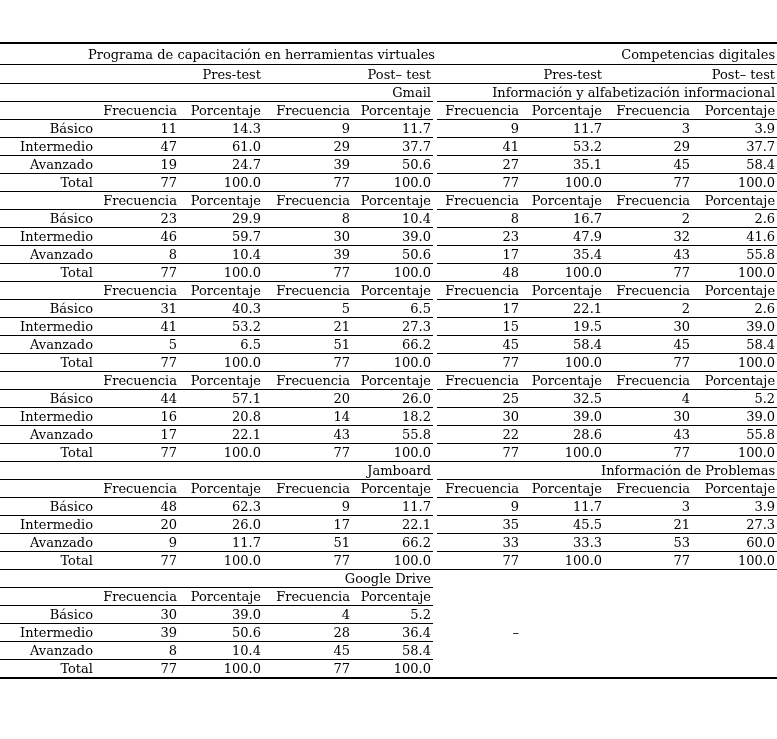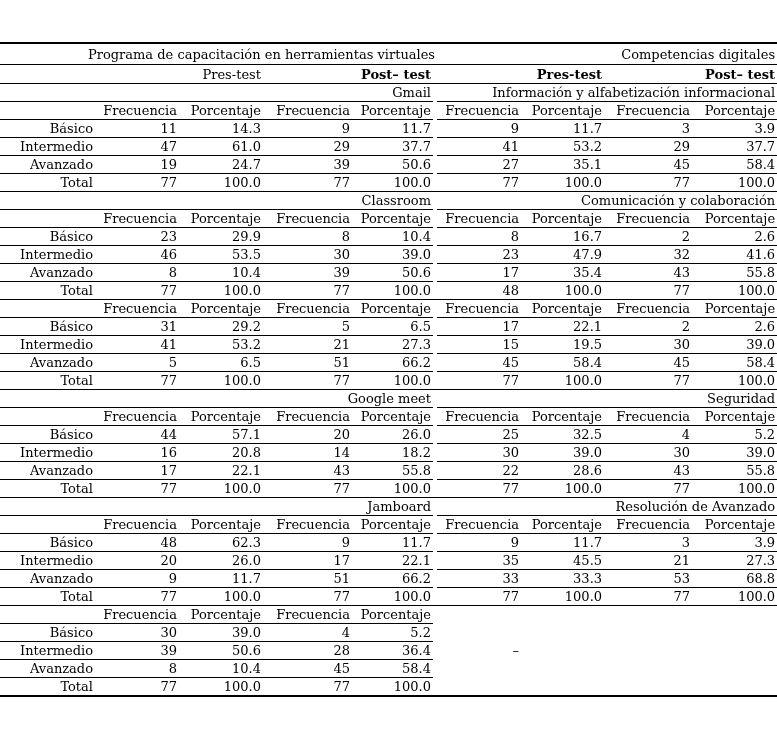--- a/index.html
+++ b/index.html
@@ -28,21 +28,21 @@
   td {
     height: 17px;
     padding: 0 2px;
     vertical-align: middle;
     line-height: 1;
     white-space: nowrap;
     overflow: hidden;
   }
   .title-row td   { height: 20px; padding-left: 6px; }
   .prepost-row td { height: 18px; padding-left: 6px; margin-left: 46px; }
-  .prepost-row td.ppc { padding-left: 2px; font-weight: bold; }
+  .prepost-row td.ppc { padding-left: 2px; }
   td.lbl { padding-left: 18px; }
   td.gap { padding: 0; }
   .bF { border-bottom: 1px solid #000; }  
   .bL { border-bottom: 1px solid #000; }  
   .bR { border-bottom: 1px solid #000; }  
   .bG { border-bottom: 1px solid #000; }  
 </style>
 </head>
 <body>
 
@@ -135,26 +135,20 @@
           <td class="bL">77</td>
           <td class="bL">100.0</td>
           <td class="gap bG"></td>
           <td class="bR">77</td>
           <td class="bR">100.0</td>
           <td class="bR">77</td>
           <td class="bR">100.0</td>
         </tr>
         <tr>
           <td class="lbl bL"></td>
-          <td colspan="4" class="bL">Classroom</td>
-          <td class="gap"></td>
-          <td colspan="4" class="bR">Comunicación y colaboración</td>
-        </tr>
-        <tr>
-          <td class="lbl bL"></td>
           <td class="bL">Frecuencia</td>
           <td class="bL">Porcentaje</td>
           <td class="bL">Frecuencia</td>
           <td class="bL">Porcentaje</td>
           <td class="gap"></td>
           <td class="bR">Frecuencia</td>
           <td class="bR">Porcentaje</td>
           <td class="bR">Frecuencia</td>
           <td class="bR">Porcentaje</td>
         </tr>
@@ -166,21 +160,21 @@
           <td class="bL">10.4</td>
           <td class="gap"></td>
           <td class="bR">8</td>
           <td class="bR">16.7</td>
           <td class="bR">2</td>
           <td class="bR">2.6</td>
         </tr>
         <tr>
           <td class="lbl bL">Intermedio</td>
           <td class="bL">46</td>
-          <td class="bL">53.5</td>
+          <td class="bL">59.7</td>
           <td class="bL">30</td>
           <td class="bL">39.0</td>
           <td class="gap"></td>
           <td class="bR">23</td>
           <td class="bR">47.9</td>
           <td class="bR">32</td>
           <td class="bR">41.6</td>
         </tr>
         <tr>
           <td class="lbl bL">Avanzado</td>
@@ -214,21 +208,21 @@
           <td class="bL">Porcentaje</td>
           <td class="gap"></td>
           <td class="bR">Frecuencia</td>
           <td class="bR">Porcentaje</td>
           <td class="bR">Frecuencia</td>
           <td class="bR">Porcentaje</td>
         </tr>
         <tr>
           <td class="lbl bL">Básico</td>
           <td class="bL">31</td>
-          <td class="bL">29.2</td>
+          <td class="bL">40.3</td>
           <td class="bL">5</td>
           <td class="bL">6.5</td>
           <td class="gap"></td>
           <td class="bR">17</td>
           <td class="bR">22.1</td>
           <td class="bR">2</td>
           <td class="bR">2.6</td>
         </tr>
         <tr>
           <td class="lbl bL">Intermedio</td>
@@ -261,26 +255,20 @@
           <td class="bL">77</td>
           <td class="bL">100.0</td>
           <td class="gap bG"></td>
           <td class="bR">77</td>
           <td class="bR">100.0</td>
           <td class="bR">77</td>
           <td class="bR">100.0</td>
         </tr>
         <tr>
           <td class="lbl bL"></td>
-          <td colspan="4" class="bL">Google meet</td>
-          <td class="gap"></td>
-          <td colspan="4" class="bR">Seguridad</td>
-        </tr>
-        <tr>
-          <td class="lbl bL"></td>
           <td class="bL">Frecuencia</td>
           <td class="bL">Porcentaje</td>
           <td class="bL">Frecuencia</td>
           <td class="bL">Porcentaje</td>
           <td class="gap"></td>
           <td class="bR">Frecuencia</td>
           <td class="bR">Porcentaje</td>
           <td class="bR">Frecuencia</td>
           <td class="bR">Porcentaje</td>
         </tr>
@@ -329,21 +317,21 @@
           <td class="gap bG"></td>
           <td class="bR">77</td>
           <td class="bR">100.0</td>
           <td class="bR">77</td>
           <td class="bR">100.0</td>
         </tr>
         <tr>
           <td class="lbl bL"></td>
           <td colspan="4" class="bL">Jamboard</td>
           <td class="gap"></td>
-          <td colspan="4" class="bR">Resolución de Avanzado</td>
+          <td colspan="4" class="bR">Información de Problemas</td>
         </tr>
         <tr>
           <td class="lbl bL"></td>
           <td class="bL">Frecuencia</td>
           <td class="bL">Porcentaje</td>
           <td class="bL">Frecuencia</td>
           <td class="bL">Porcentaje</td>
           <td class="gap"></td>
           <td class="bR">Frecuencia</td>
           <td class="bR">Porcentaje</td>
@@ -377,33 +365,39 @@
         <tr>
           <td class="lbl bL">Avanzado</td>
           <td class="bL">9</td>
           <td class="bL">11.7</td>
           <td class="bL">51</td>
           <td class="bL">66.2</td>
           <td class="gap"></td>
           <td class="bR">33</td>
           <td class="bR">33.3</td>
           <td class="bR">53</td>
-          <td class="bR">68.8</td>
+          <td class="bR">60.0</td>
         </tr>
         <tr>
           <td class="lbl bL">Total</td>
           <td class="bL">77</td>
           <td class="bL">100.0</td>
           <td class="bL">77</td>
           <td class="bL">100.0</td>
           <td class="gap bG"></td>
           <td class="bR">77</td>
           <td class="bR">100.0</td>
           <td class="bR">77</td>
           <td class="bR">100.0</td>
+        </tr>
+        <tr>
+          <td class="lbl bL"></td>
+          <td colspan="4" class="bL">Google Drive</td>
+          <td class="gap"></td>
+          <td colspan="4"></td>
         </tr>
         <tr>
           <td class="lbl bL"></td>
           <td class="bL">Frecuencia</td>
           <td class="bL">Porcentaje</td>
           <td class="bL">Frecuencia</td>
           <td class="bL">Porcentaje</td>
           <td class="gap"></td>
           <td></td>
           <td></td>

